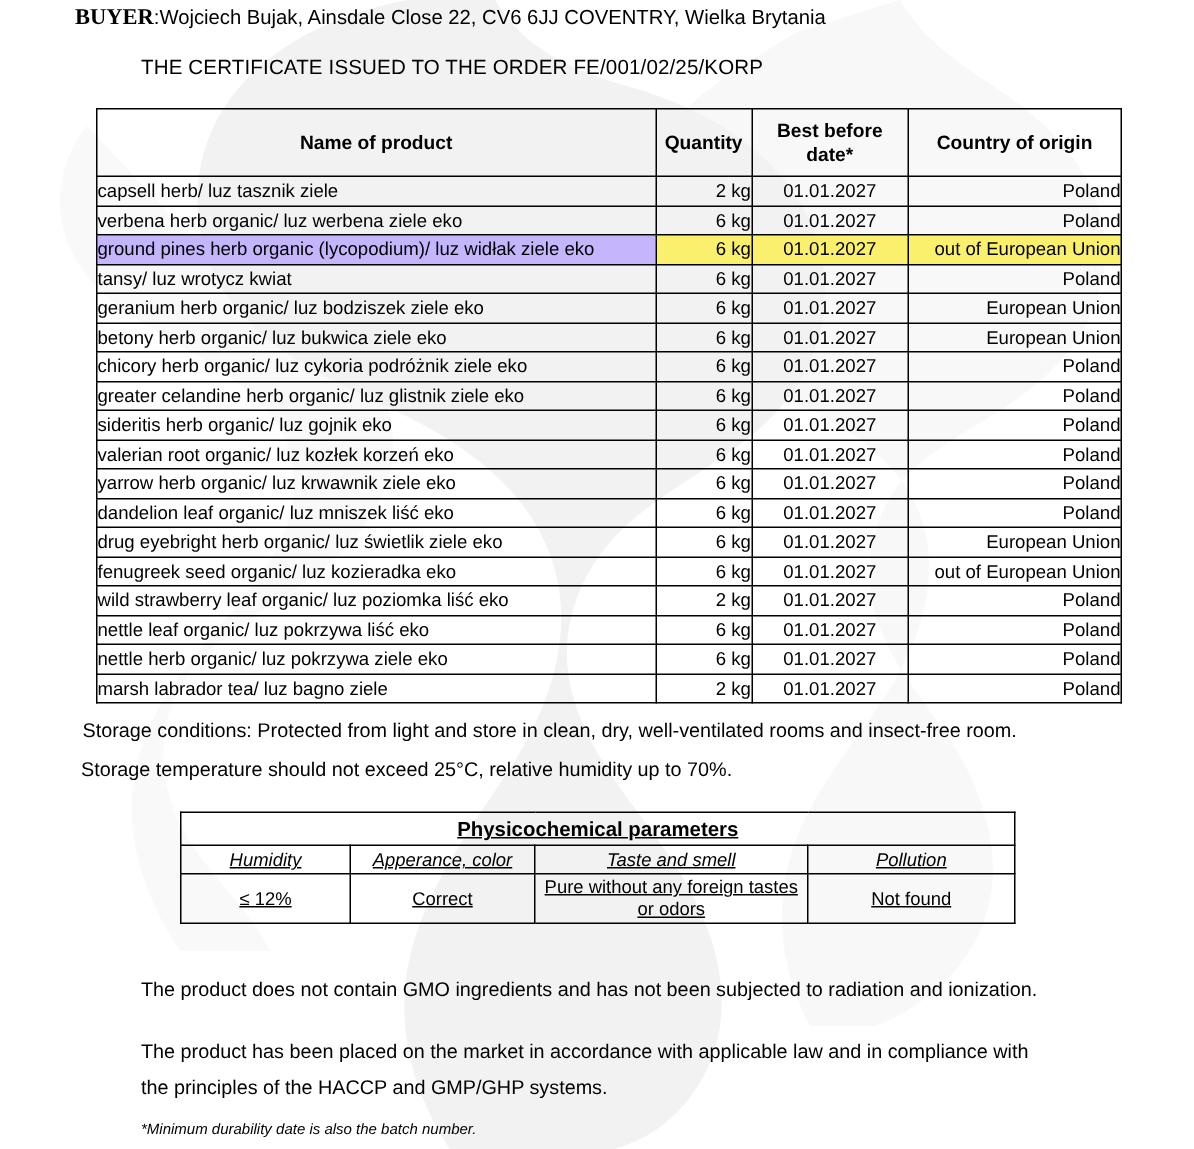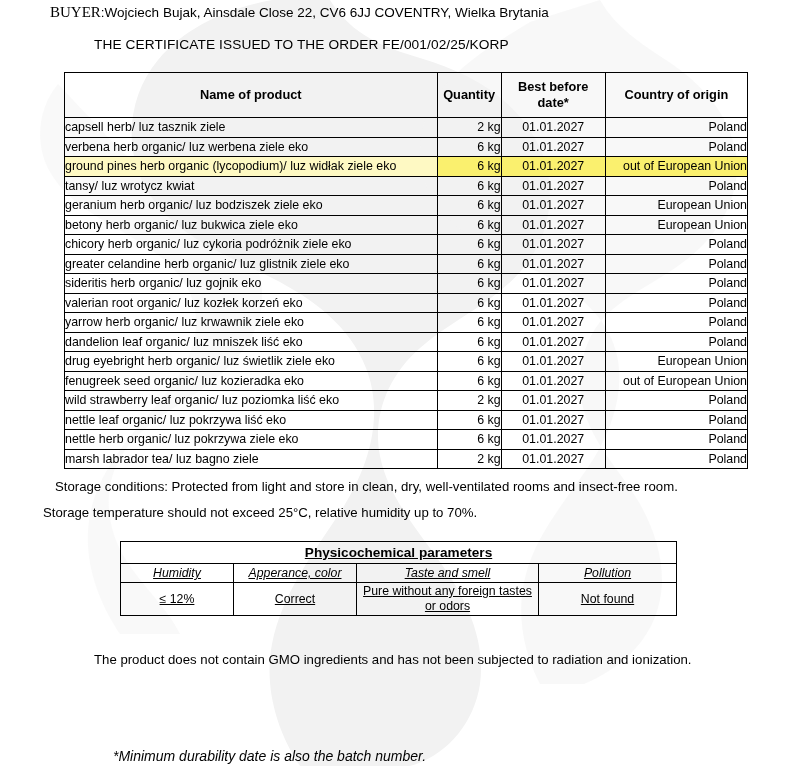--- a/index.html
+++ b/index.html
@@ -36,21 +36,21 @@
   .buyer-line {
     position: absolute;
     left: 50px;
     top: 3px;
     font-size: 13.5px;
     line-height: 18px;
     white-space: nowrap;
   }
   .buyer-label {
     font-family: "Liberation Serif", serif;
-    font-weight: normal;
+    font-weight: bold;
     font-size: 15px;
   }
   .buyer-text {
     font-size: 13.5px;
   }
 
   
   .cert-line {
     position: absolute;
     left: 94px;
@@ -106,21 +106,21 @@
   .storage-1 {
     position: absolute;
     left: 55px;
     top: 479px;
     font-size: 13.2px;
     white-space: nowrap;
   }
   .storage-1 b { font-weight: normal; margin-top: 33px; }
   .storage-2 {
     position: absolute;
-    left: 43px;
+    left: 54px;
     top: 505px;
     font-size: 13.2px;
     white-space: nowrap;
   }
 
   
   #physchem-table {
     position: absolute;
     left: 120px;
     top: 541px;
@@ -169,24 +169,23 @@
     left: 94px;
     top: 689px;
     width: 612px;
     font-size: 13.2px;
     line-height: 24px;
   }
   .foot-3 {
     position: absolute;
     left: 94px;
     top: 748px;
-    font-size: 14px;
+    font-size: 10px;
     font-style: italic;
     white-space: nowrap;
-    margin-left: 19px;
   }
 </style>
 </head>
 <body>
 
 <svg id="watermark" viewBox="0 0 796 766" xmlns="http://www.w3.org/2000/svg" aria-hidden="true">
   <g fill="#f2f2f2">
     <path d="M330 0 C352 36 386 48 420 58 C468 72 512 96 536 140 C560 184 552 236 520 272
              C492 304 452 320 420 348 C388 376 372 416 380 456 C388 496 416 528 440 562
              C466 598 486 640 480 684 C474 724 446 756 410 766 L300 766
@@ -236,21 +235,21 @@
           <td class="c-date">01.01.2027</td>
           <td class="c-origin">Poland</td>
         </tr>
         <tr>
           <td class="c-name">verbena herb organic/ luz werbena ziele eko</td>
           <td class="c-qty">6 kg</td>
           <td class="c-date">01.01.2027</td>
           <td class="c-origin">Poland</td>
         </tr>
         <tr class="hl">
-          <td class="c-name" style="background: #fef9c3;">ground pines herb organic (lycopodium)/ luz widłak ziele eko</td>
+          <td class="c-name" style="background: #c4b5fd;">ground pines herb organic (lycopodium)/ luz widłak ziele eko</td>
           <td class="c-qty" style="background: rgb(250, 240, 110);">6 kg</td>
           <td class="c-date" style="background: rgb(250, 240, 110);">01.01.2027</td>
           <td class="c-origin" style="background: rgb(250, 240, 110);">out of European Union</td>
         </tr>
         <tr>
           <td class="c-name">tansy/ luz wrotycz kwiat</td>
           <td class="c-qty">6 kg</td>
           <td class="c-date">01.01.2027</td>
           <td class="c-origin">Poland</td>
         </tr>
@@ -366,15 +365,16 @@
       <tr id="physchem-value-row">
           <td class="pc-val pc-c1">≤ 12%</td>
           <td class="pc-val pc-c2">Correct</td>
           <td class="pc-val pc-c3">Pure without any foreign tastes or odors</td>
           <td class="pc-val pc-c4">Not found</td>
         </tr>
     </tbody>
   </table>
 
   <div class="foot-1">The product does not contain GMO ingredients and has not been subjected to radiation and ionization.</div>
+  <div class="foot-2">The product has been placed on the market in accordance with applicable law and in compliance with the principles of the HACCP and GMP/GHP systems.</div>
   <div class="foot-3">*Minimum durability date is also the batch number.</div>
 
 </div>
 
 </body></html>

